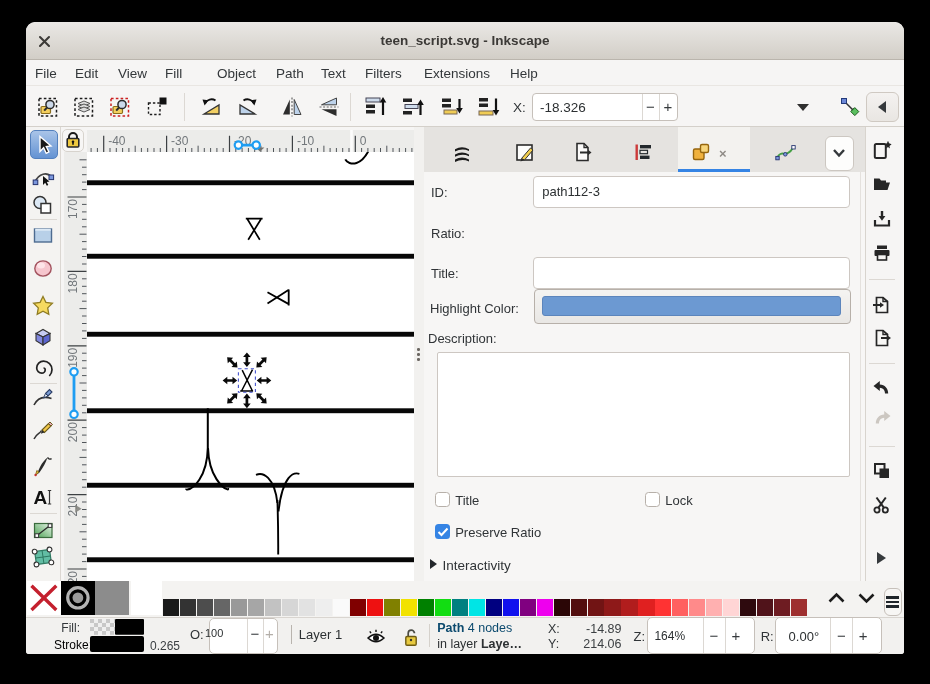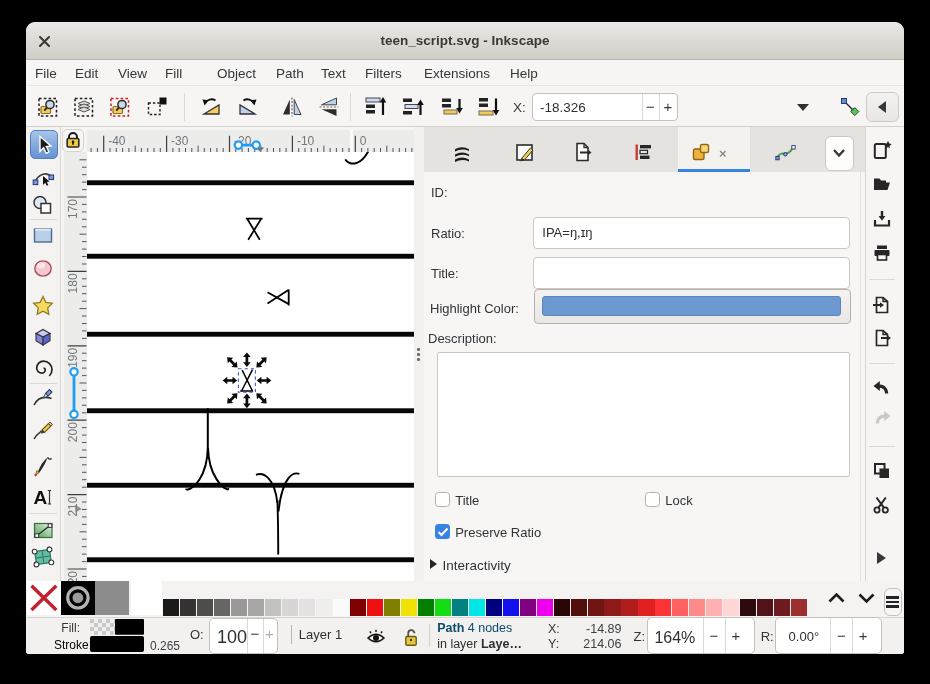--- a/index.html
+++ b/index.html
@@ -371,22 +371,22 @@
       <path d="M3 17 C8 7 12 19 19.5 6" fill="none" stroke="#46a046" stroke-width="1.9"></path>
       <rect x="1.8" y="15.4" width="3.4" height="3.4" fill="#7b97dd" stroke="#25336e" stroke-width="0.9"></rect>
       <circle cx="11.3" cy="13.3" r="1.8" fill="#7b97dd" stroke="#25336e" stroke-width="0.9"></circle>
       <rect x="17.8" y="4.6" width="3.4" height="3.4" fill="#fff" stroke="#25336e" stroke-width="0.9"></rect>
     </svg>
 <div class="a" style="left:798.5px;top:113.5px;width:29px;height:35px;background:#fdfdfc;border:1px solid #ccc7c1;border-radius:6px"></div>
 <svg class="a" style="left:806px;top:126px" width="14" height="10" viewBox="0 0 14 10">
       <path d="M2 2 L7 7.5 L12 2" fill="none" stroke="#35393c" stroke-width="2.4"></path>
     </svg>
 <div class="lbl" style="left:405px;top:163px">ID:</div>
+<div class="inp" style="top:153.8px">path112-3</div>
 <div class="lbl" style="left:405px;top:203.5px">Ratio:</div>
-<div class="inp" style="top:194.6px">IPA=ŋ,ɪŋ</div>
 <div class="lbl" style="left:405px;top:244px">Title:</div>
 <div class="inp" style="top:234.9px"></div>
 <div class="lbl" style="left:404px;top:279px">Highlight Color:</div>
 <div class="a" style="left:508.3px;top:266.8px;width:316.5px;height:35.5px;background:linear-gradient(#f4f3f1,#e9e7e4);border:1px solid #b7b0a9;border-radius:4px"></div>
 <div class="a" style="left:515.5px;top:273.6px;width:299.8px;height:20.6px;background:#6c99d2;border-radius:3px;border:1px solid #5c85bc"></div>
 <div class="lbl" style="left:402px;top:309px">Description:</div>
 <div class="a" style="left:411px;top:330px;width:413px;height:125.2px;background:#fff;border:1px solid #cdc7c2;border-radius:2px"></div>
 <div class="cb" style="left:408.6px;top:469.6px"></div>
 <div class="lbl" style="left:429.2px;top:471px">Title</div>
 <div class="cb" style="left:618.6px;top:469.6px"></div>
@@ -469,21 +469,21 @@
           <rect x="4" y="4" width="4" height="4" fill="#c8c8c8"></rect>
         </pattern>
       </defs>
       <rect width="25" height="15.8" fill="url(#chk)"></rect>
       <rect x="25" width="29" height="15.8" rx="1" fill="#000"></rect>
     </svg>
 <div class="a" style="left:64px;top:614px;width:54px;height:15.8px;background:#000;border-radius:2px"></div>
 <div class="a" style="left:124px;top:616.5px;font-size:12px;color:#3c4043">0.265</div>
 <div class="lbl" style="left:164px;top:604.5px">O:</div>
 <div class="spin" style="left:182.7px;top:596px;width:69.3px;height:35.8px"></div>
-<div class="a" style="left:191px;top:604.5px;font-size:18px;color:#2c3032">100</div>
+<div class="a" style="left:179px;top:604.5px;font-size:11px;color:#2c3032">100</div>
 <div class="sep-v" style="left:221px;top:597px;height:33.8px"></div>
 <div class="sep-v" style="left:236.5px;top:597px;height:33.8px"></div>
 <div class="sg" style="left:221.8px;top:603px;width:14px">−</div>
 <div class="sg" style="left:236.5px;top:603px;width:14px;color:#b3aea8">+</div>
 <div class="a" style="left:264.5px;top:602.5px;width:1.6px;height:19px;background:#b9b4ae"></div>
 <div class="a" style="left:272.8px;top:604.5px;font-size:13px;color:#2c3032">Layer 1</div>
 <svg class="a" style="left:340px;top:605.5px" width="20" height="17" viewBox="0 0 20 17">
       <path d="M2 10 Q10 2.5 18 10 Q10 17.5 2 10 Z" fill="#fff" stroke="#111" stroke-width="1.5"></path>
       <circle cx="10" cy="10" r="3" fill="#111"></circle>
       <path d="M5 5.2 L3.8 3.4 M10 4 L10 1.8 M15 5.2 L16.2 3.4" stroke="#111" stroke-width="1.4"></path>
@@ -495,21 +495,21 @@
     </svg>
 <div class="a" style="left:403px;top:602px;width:1px;height:23px;background:#d5d1cb"></div>
 <div class="a" style="left:411.2px;top:598.5px;font-size:12.5px;color:#0c4a6e"><b>Path</b> 4 nodes</div>
 <div class="a" style="left:411.2px;top:614.5px;font-size:12.5px;color:#2c3032">in layer <b>Laye…</b></div>
 <div class="a" style="left:522px;top:600px;font-size:12.5px;color:#33373a">X:</div>
 <div class="a" style="left:522px;top:615px;font-size:12.5px;color:#33373a">Y:</div>
 <div class="a" style="left:545px;top:600px;width:50.5px;text-align:right;font-size:12.5px;color:#3c4043">-14.89</div>
 <div class="a" style="left:545px;top:615px;width:50.5px;text-align:right;font-size:12.5px;color:#3c4043">214.06</div>
 <div class="lbl" style="left:607.5px;top:607px">Z:</div>
 <div class="spin" style="left:621.4px;top:595.2px;width:107.4px;height:36.6px"></div>
-<div class="a" style="left:628.4px;top:607px;font-size:16px;color:#2c3032">164%</div>
+<div class="a" style="left:628.4px;top:607px;font-size:12px;color:#2c3032">164%</div>
 <div class="sep-v" style="left:677px;top:596.2px;height:34.6px"></div>
 <div class="sep-v" style="left:699px;top:596.2px;height:34.6px"></div>
 <div class="sg" style="left:681px;top:605px;width:14px">−</div>
 <div class="sg" style="left:703px;top:605px;width:14px">+</div>
 <div class="lbl" style="left:734.7px;top:607px">R:</div>
 <div class="spin" style="left:748.7px;top:595.2px;width:107.3px;height:36.6px"></div>
 <div class="a" style="left:762.6px;top:607px;font-size:13px;color:#2c3032">0.00°</div>
 <div class="sep-v" style="left:804px;top:596.2px;height:34.6px"></div>
 <div class="sep-v" style="left:826px;top:596.2px;height:34.6px"></div>
 <div class="sg" style="left:808.3px;top:605px;width:14px">−</div>

